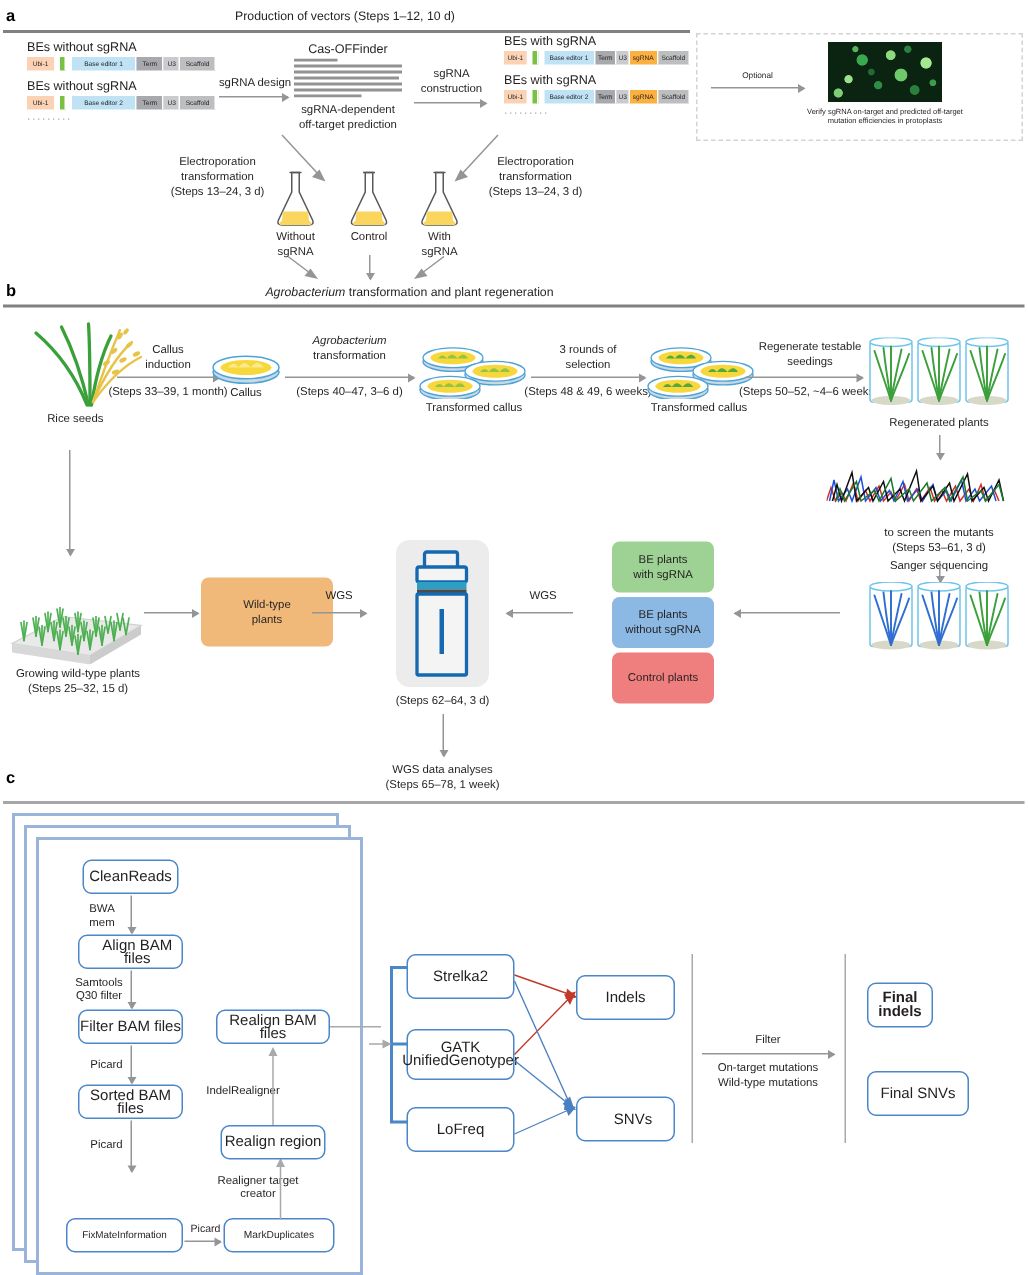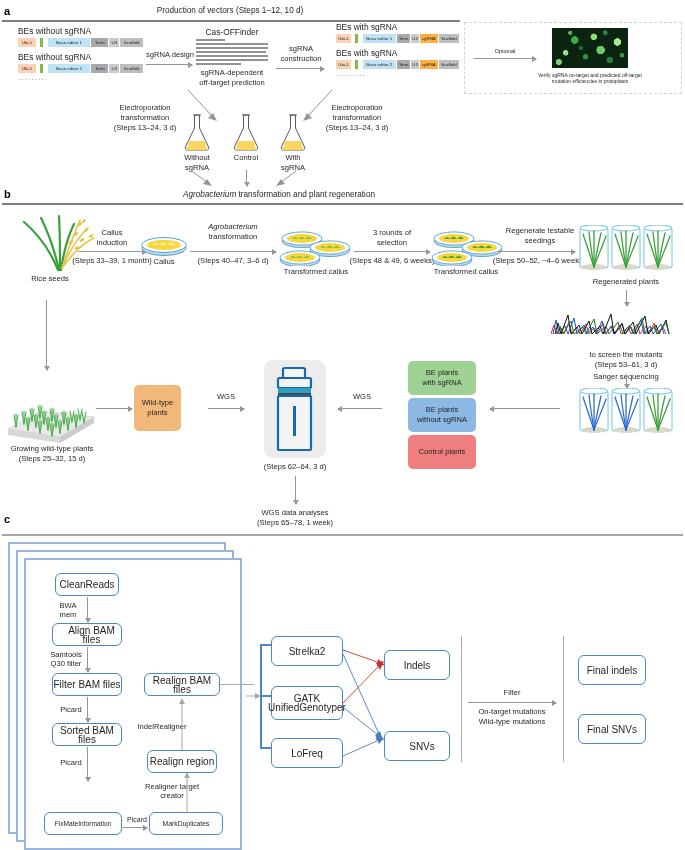--- a/index.html
+++ b/index.html
@@ -254,21 +254,21 @@
   <line x1="2" y1="1" x2="18" y2="13" stroke="#939598" stroke-width="1"></line>
   <polygon points="22,16 13,14 17,9" fill="#939598"></polygon>
 </svg>
 <div class="arrow-v" style="left:246px; top:170px; height:16px;"></div>
 <svg class="diag" style="left:272px; top:170px;" width="26" height="18" viewBox="0 0 26 18">
   <line x1="24" y1="1" x2="8" y2="13" stroke="#939598" stroke-width="1"></line>
   <polygon points="4,16 13,14 9,9" fill="#939598"></polygon>
 </svg>
 
 <div class="panel-letter abs" style="left:4px; top:188px;">b</div>
-<div class="hdr-title" style="left:6px; top:190px; width:546px;text-align:center;">
+<div class="hdr-title" style="left:0px; top:190px; width:546px;text-align:center;">
   <span class="it">Agrobacterium</span><span> transformation and plant regeneration</span>
 </div>
 <div class="hdr-rule" style="left:2px; top:203px; width:681px;"></div>
 
 <svg class="abs" style="left:14px; top:210px;" width="86" height="62" viewBox="0 0 86 62">
   <g stroke="#3aa03a" stroke-width="2.2" fill="none" stroke-linecap="round">
     <path d="M44 60 C 36 40, 24 24, 10 12"></path>
     <path d="M45 60 C 40 38, 34 22, 27 8"></path>
     <path d="M46 60 C 46 40, 46 22, 45 6"></path>
     <path d="M47 60 C 50 40, 54 26, 60 14"></path>
@@ -282,21 +282,21 @@
     <ellipse cx="72" cy="20" rx="2.6" ry="1.4" transform="rotate(-40 72 20)"></ellipse>
     <ellipse cx="77" cy="26" rx="2.6" ry="1.4" transform="rotate(-25 77 26)"></ellipse>
     <ellipse cx="66" cy="14" rx="2.6" ry="1.4" transform="rotate(-55 66 14)"></ellipse>
     <ellipse cx="62" cy="24" rx="2.6" ry="1.4" transform="rotate(-40 62 24)"></ellipse>
     <ellipse cx="68" cy="30" rx="2.6" ry="1.4" transform="rotate(-25 68 30)"></ellipse>
     <ellipse cx="57" cy="32" rx="2.6" ry="1.4" transform="rotate(-35 57 32)"></ellipse>
     <ellipse cx="63" cy="38" rx="2.6" ry="1.4" transform="rotate(-20 63 38)"></ellipse>
     <ellipse cx="70" cy="11" rx="2.4" ry="1.3" transform="rotate(-50 70 11)"></ellipse>
   </g>
 </svg>
-<div class="lbl c" style="left:18px; top:274px; width:64px;">Rice seeds</div>
+<div class="lbl c" style="left:5px; top:274px; width:64px;text-align:right;">Rice seeds</div>
 
 <div class="lbl c" style="left:80px; top:228px; width:64px;">Callus</div>
 <div class="lbl c" style="left:80px; top:238px; width:64px;">induction</div>
 <div class="arrow-h" style="left:78px; top:251px; width:68px;"></div>
 <div class="lbl c" style="left:59px; top:256px; width:106px;">(Steps 33–39, 1 month)</div>
 
 <svg class="petri" style="left:140px; top:233px;" width="48" height="24" viewBox="0 0 48 24">
   <ellipse cx="24" cy="15" rx="22" ry="7.5" fill="#c9d9e4" stroke="#4ca3d8" stroke-width="1"></ellipse>
   <ellipse cx="24" cy="12" rx="22" ry="7.5" fill="#ffffff" stroke="#4ca3d8" stroke-width="1"></ellipse>
   <ellipse cx="24" cy="12" rx="17" ry="5" fill="#f6d73c"></ellipse>
@@ -519,21 +519,21 @@
       <path d="M78 37 l2 -11"></path>
     <path d="M82 40 l-2 -11"></path>
       <path d="M82 40 l2 -11"></path>
   </g>
 </svg>
 <div class="lbl c" style="left:0px; top:444px; width:104px;">Growing wild-type plants</div>
 <div class="lbl c" style="left:0px; top:454px; width:104px;">(Steps 25–32, 15 d)</div>
 
 <div class="arrow-h" style="left:96px; top:408px; width:36px;"></div>
 
-<div class="cbox" style="left:134px; top:385px; width:47px; height:46px; background:#f0b97a;">
+<div class="cbox" style="left:134px; top:385px; width:88px; height:46px; background:#f0b97a;">
   <div>
     <div>Wild-type</div>
     <div>plants</div>
   </div>
 </div>
 
 <div class="lbl c" style="left:206px; top:392px; width:40px;">WGS</div>
 <div class="arrow-h" style="left:208px; top:408px; width:36px;"></div>
 
 <div class="machine-bg" style="left:264px; top:360px; width:62px; height:98px;"></div>
@@ -657,14 +657,14 @@
 <div class="cnode" style="left:384px; top:731px; width:66px; height:30px;padding-left:10px;">SNVs</div>
 
 <div class="vsep" style="left:461px; top:636px; height:126px;"></div>
 <div class="vsep" style="left:563px; top:636px; height:126px;"></div>
 
 <div class="lbl c" style="left:476px; top:688px; width:72px;">Filter</div>
 <div class="arrow-h" style="left:468px; top:702px; width:88px;"></div>
 <div class="lbl c" style="left:466px; top:707px; width:92px;">On-target mutations</div>
 <div class="lbl c" style="left:466px; top:717px; width:92px;">Wild-type mutations</div>
 
-<div class="cnode" style="left:578px; top:655px; width:68px; height:30px;">Final indels</div>
+<div class="cnode" style="left:578px; top:655px; width:44px; height:30px;font-weight:bold;">Final indels</div>
 <div class="cnode" style="left:578px; top:714px; width:68px; height:30px;">Final SNVs</div>
 
 </body></html>

